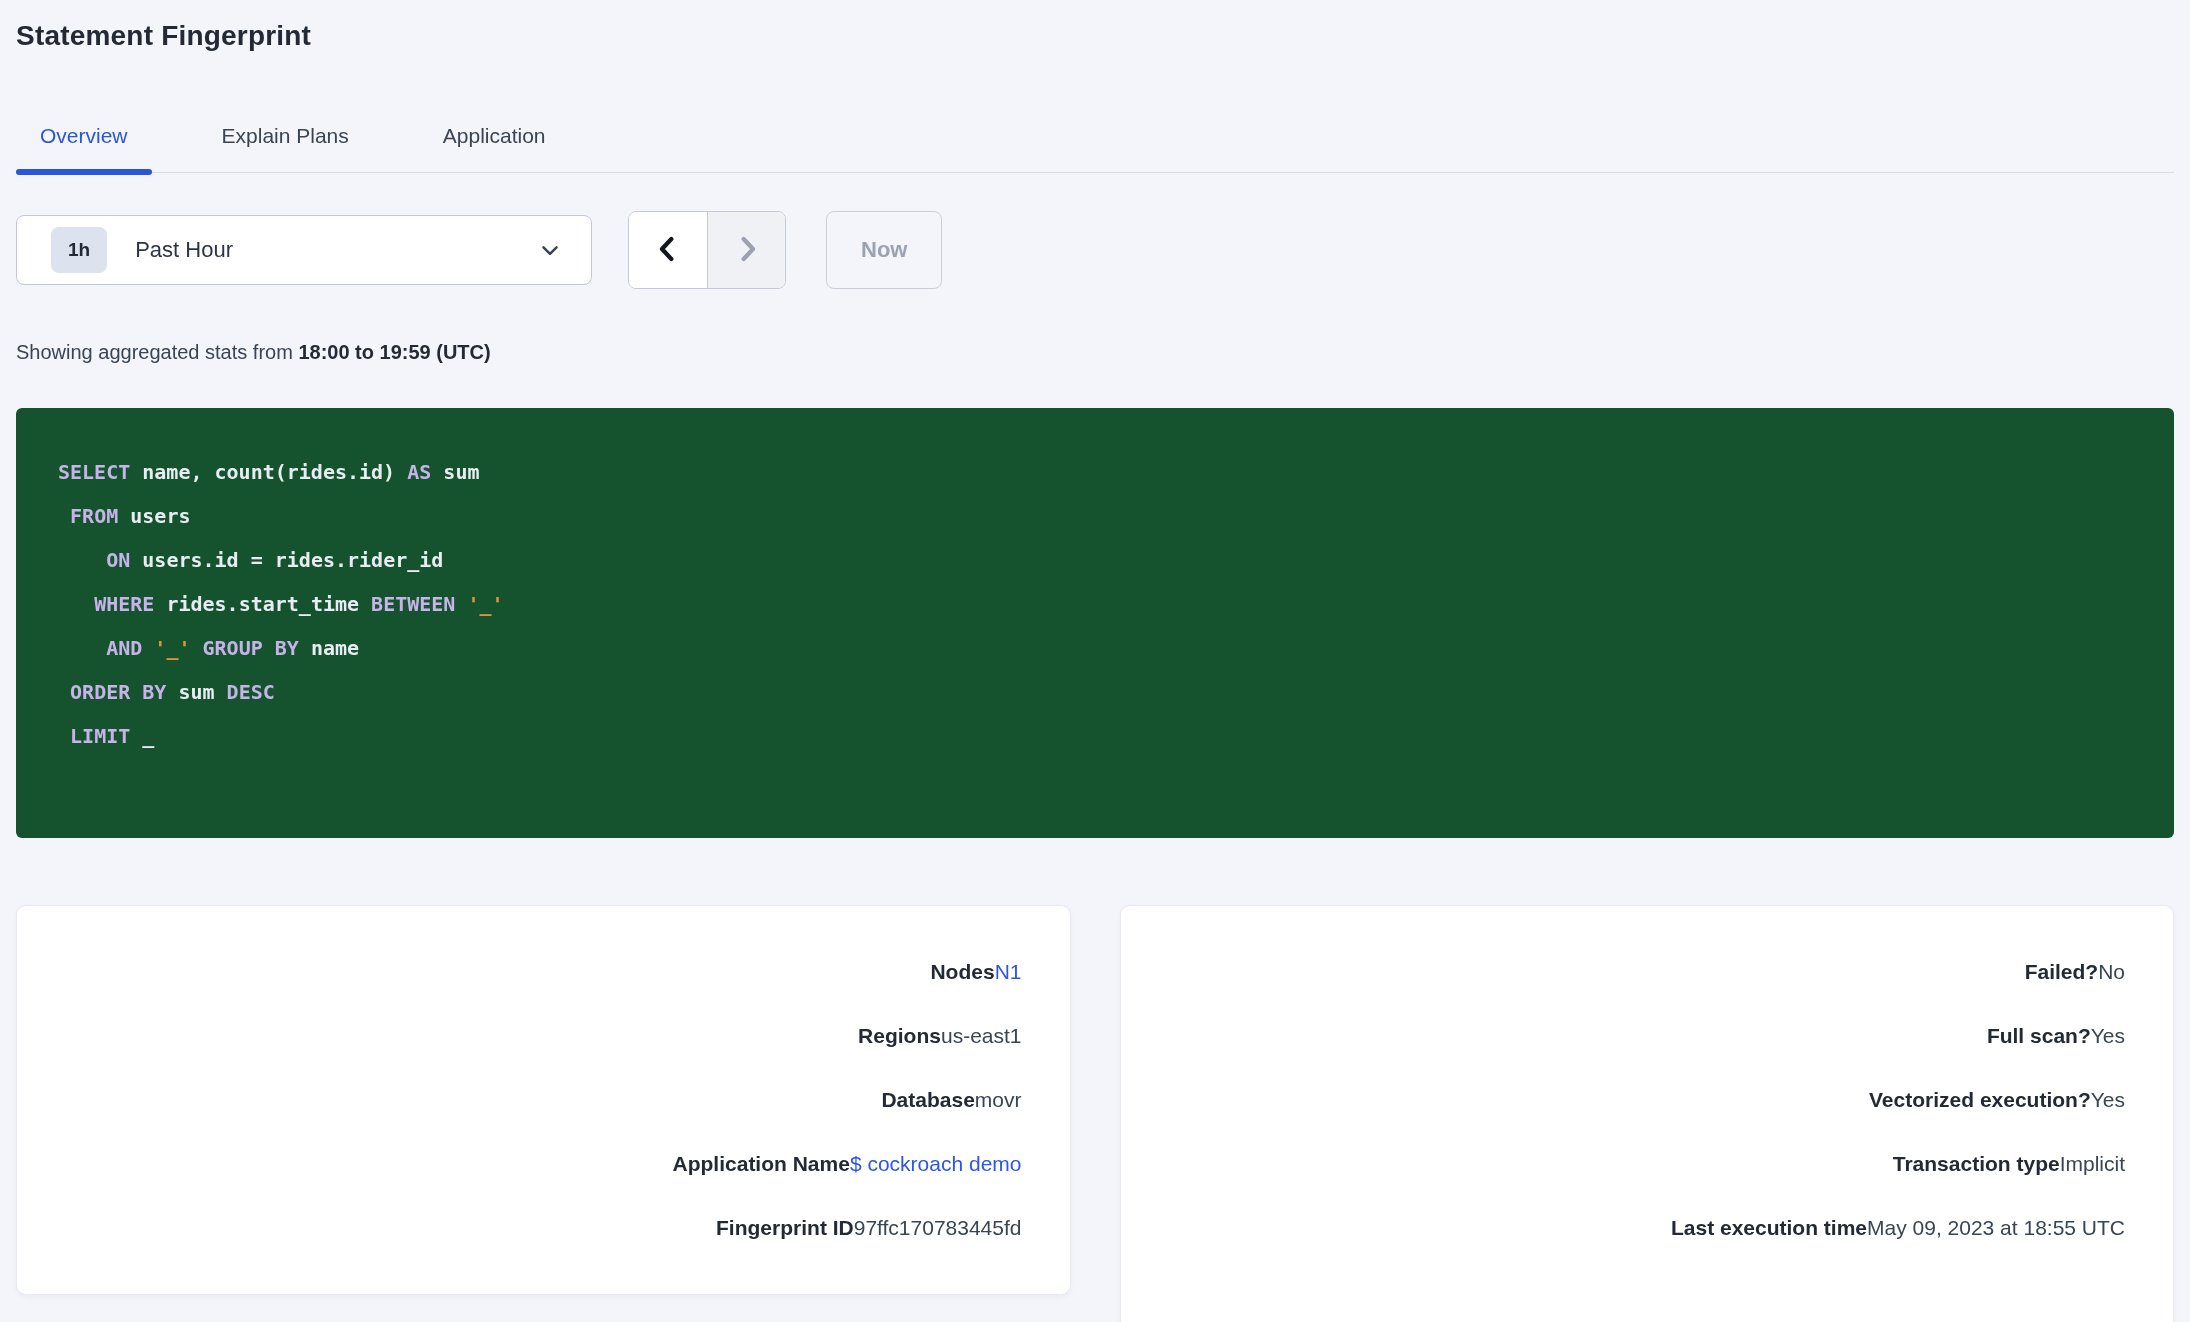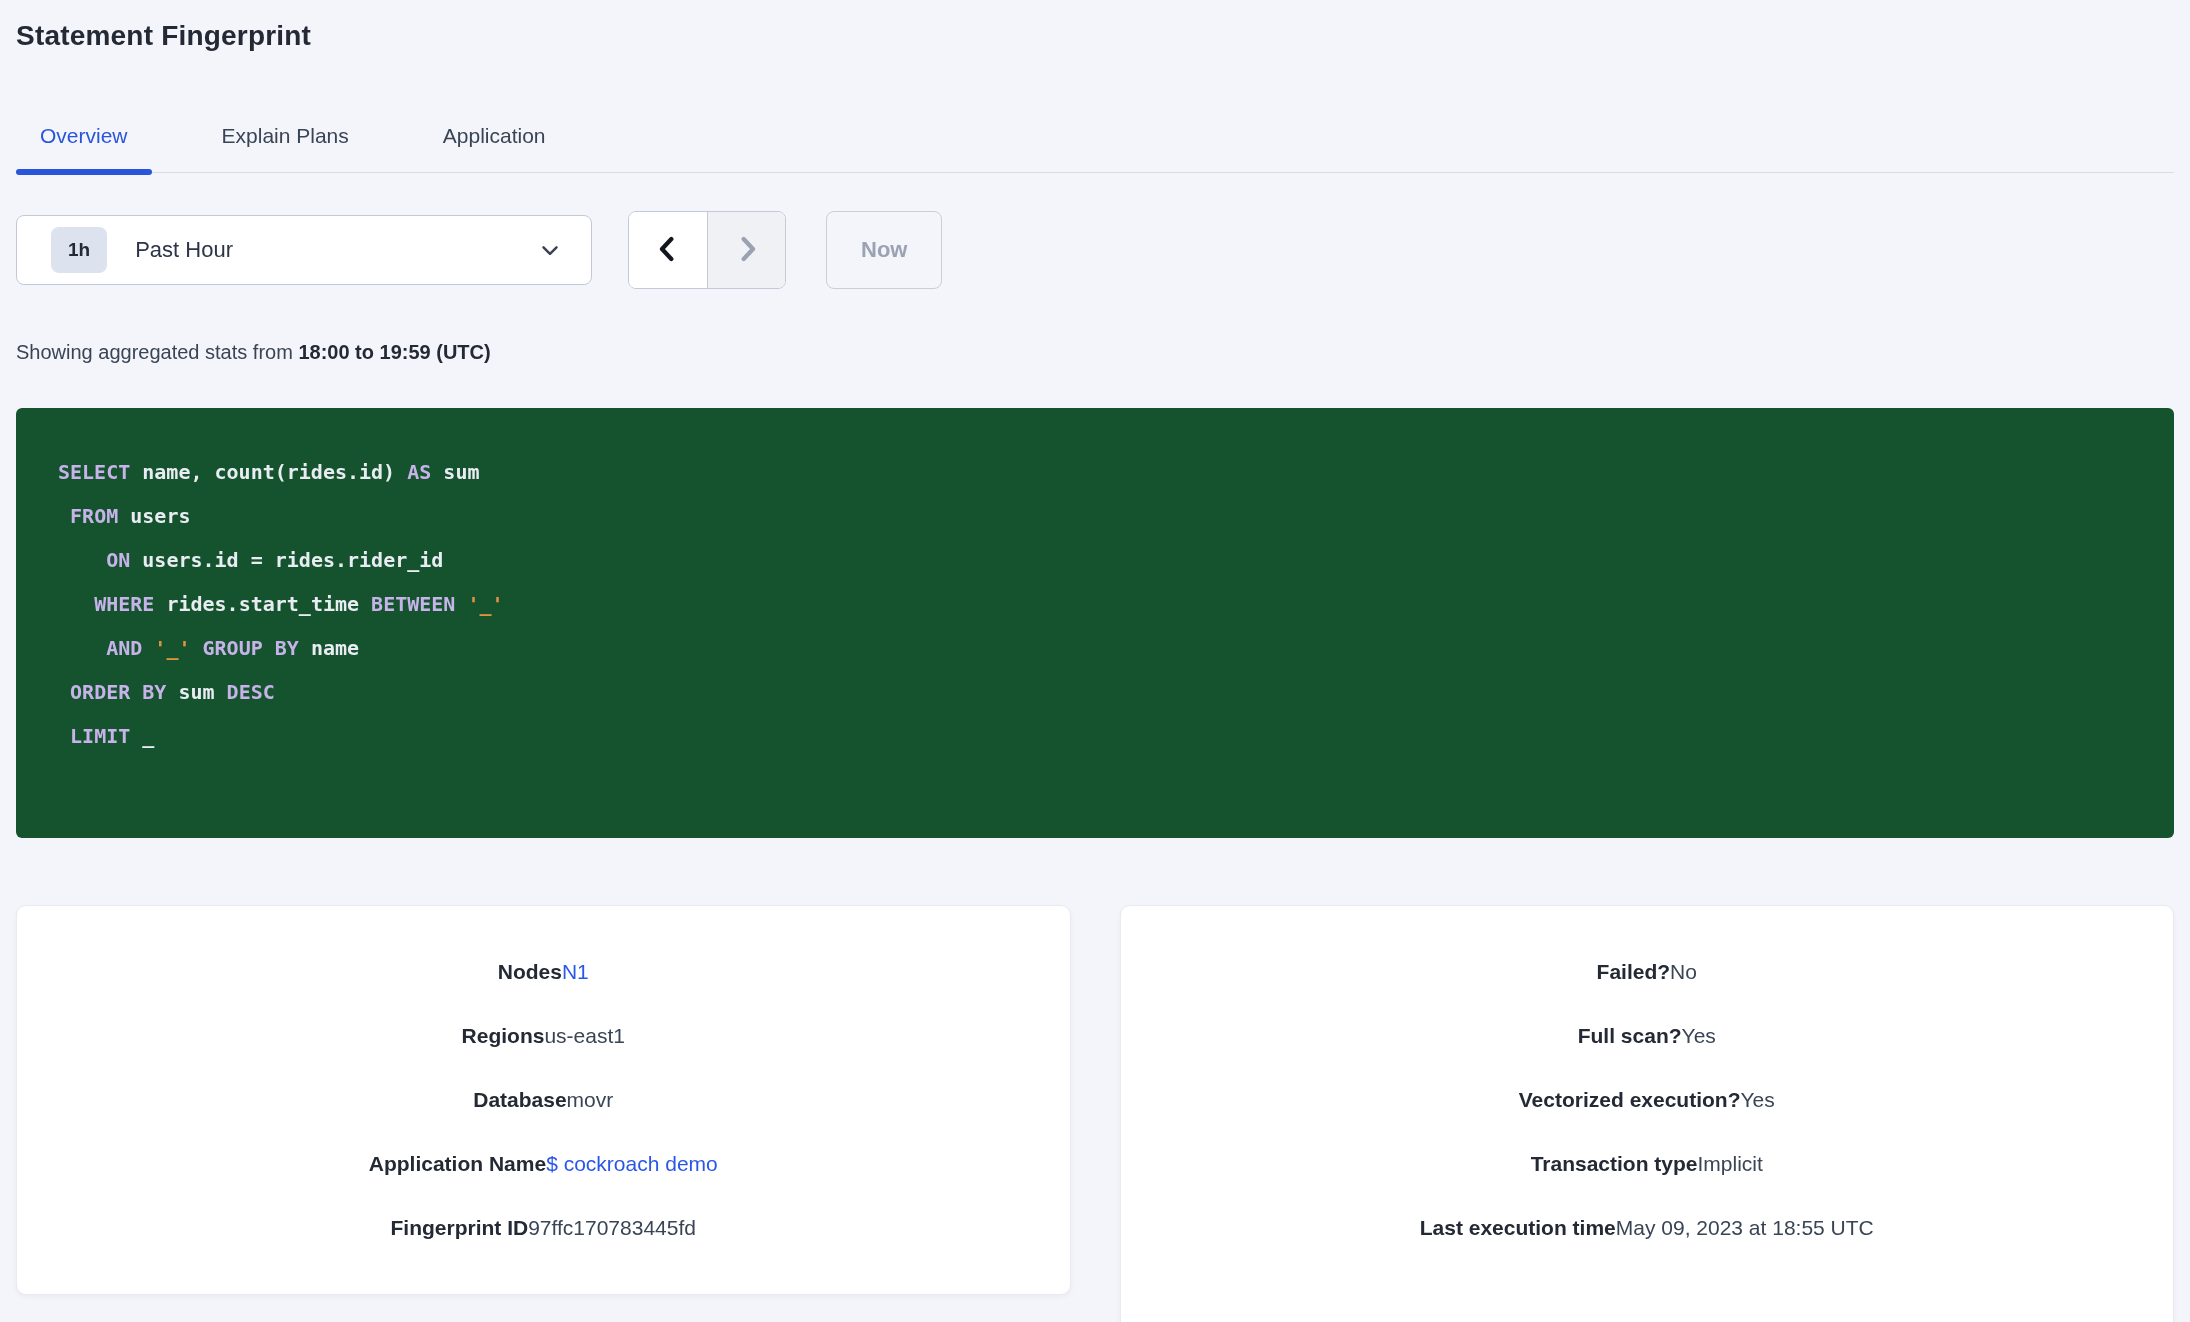--- a/index.html
+++ b/index.html
@@ -152,21 +152,21 @@
     flex: 1;
     background: #ffffff;
     border: 1px solid #e8eaf1;
     border-radius: 10px;
     padding: 34px 48px;
     box-shadow: 0 2px 5px rgba(40,50,80,0.05);
   }
   .card.tall { padding-bottom: 120px; }
   .detail-row {
     display: flex;
-    justify-content: center;
+    justify-content: flex-end;
     align-items: baseline;
     padding: 20px 0;
   }
   .detail-label {
     font-size: 21px;
     font-weight: 700;
     color: #242a35;
   }
   .detail-value {
     font-size: 21px;

